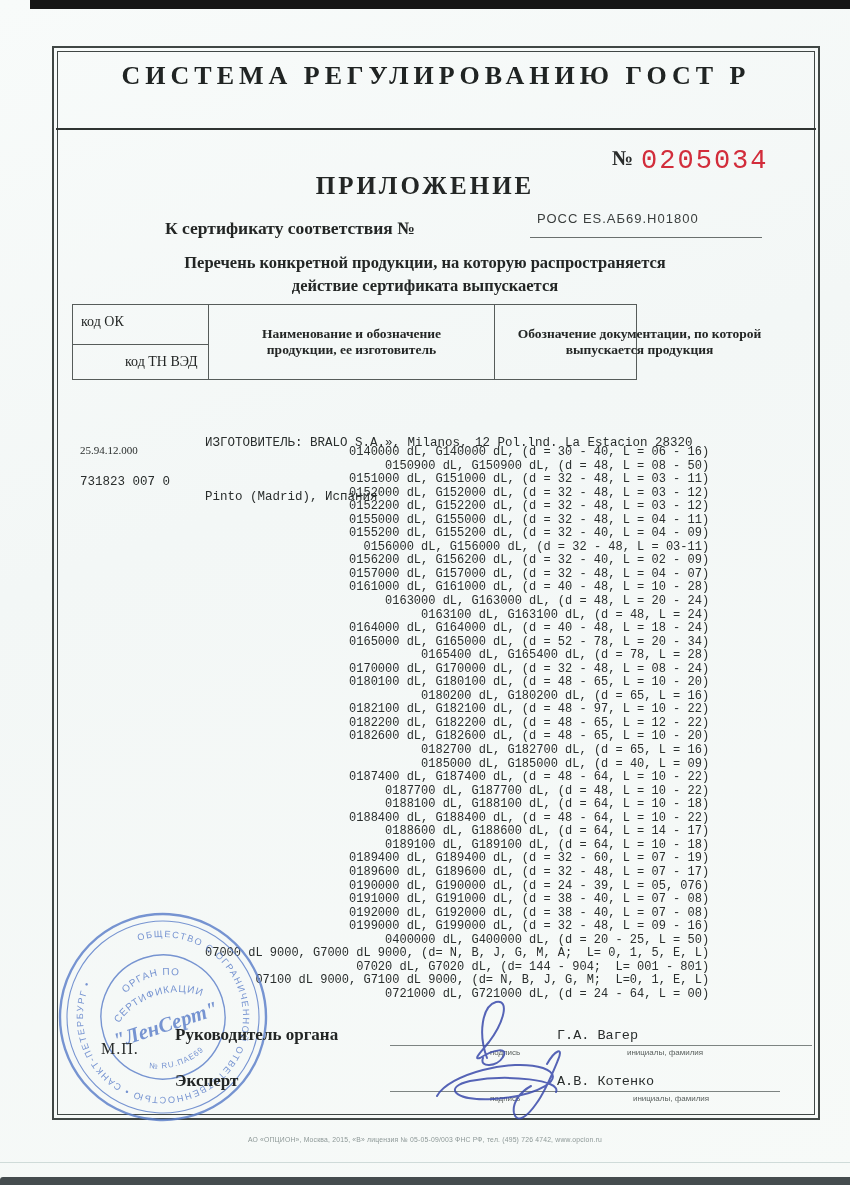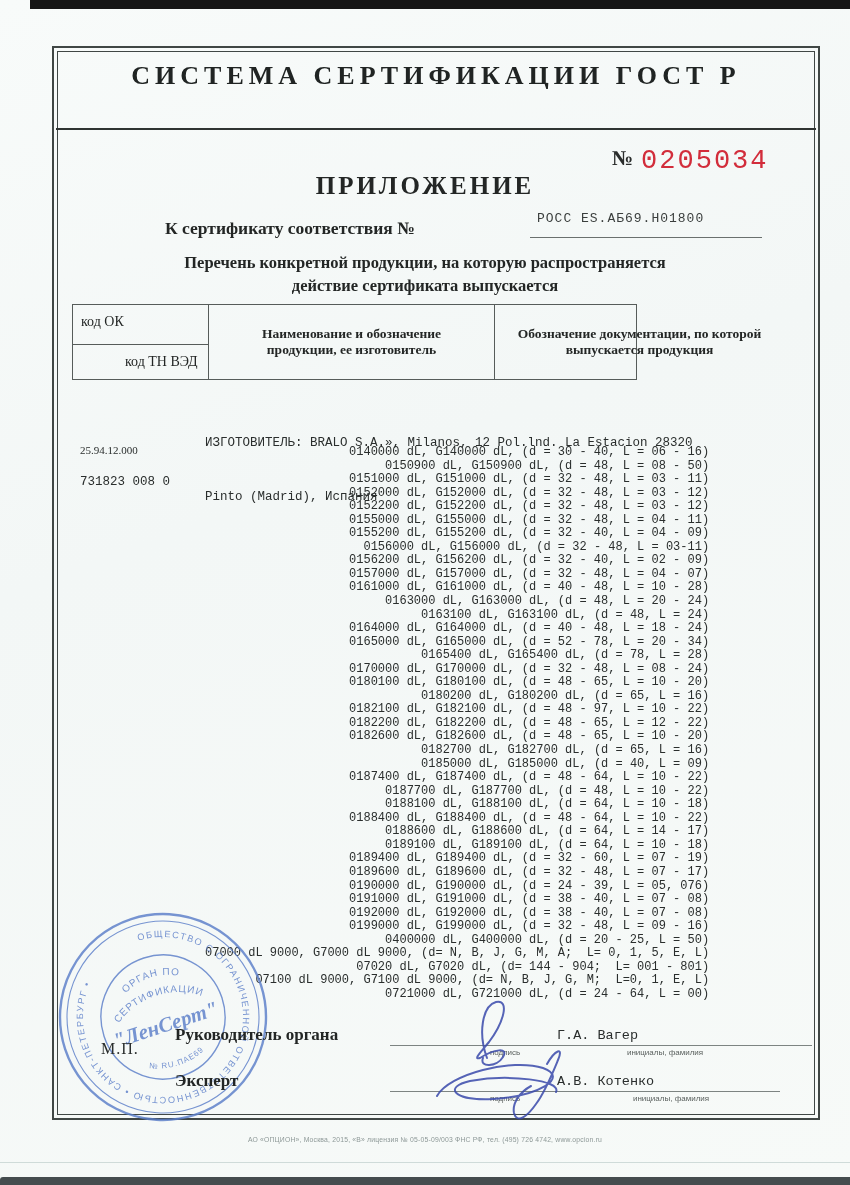--- a/index.html
+++ b/index.html
@@ -18,21 +18,21 @@
   .title-main { margin-top:11px; font-size:26px; font-weight:bold; letter-spacing:5px; color:#202423; }
   .title-sub { margin-top:4px; font-size:16.5px; font-weight:bold; letter-spacing:0.4px; color:#202423; }
 
   .number-line { position:absolute; left:612px; top:146px; white-space:nowrap; }
   .number-sign { font-size:21px; font-weight:bold; color:#2a2d2c; vertical-align:top; }
   .number-value { font-family:"Liberation Mono", monospace; font-size:27px; color:#d22d3b; letter-spacing:2px; margin-left:8px; }
 
   .appendix-title { position:absolute; left:0; top:172px; width:850px; text-align:center; font-size:25px; font-weight:bold; letter-spacing:3px; color:#23262-5; color:#232625; }
 
   .cert-label { position:absolute; left:165px; top:218px; font-size:17.5px; font-weight:bold; color:#232625; }
-  .cert-value { position:absolute; left:537px; top:211px; font-family:Liberation Mono, monospace; font-size:13px; letter-spacing:1px; color:#3a3e3d; }
+  .cert-value { position:absolute; left:537px; top:211px; font-family:Liberation Sans, sans-serif; font-size:13px; letter-spacing:1px; color:#3a3e3d; }
   .cert-underline { position:absolute; left:530px; top:237px; width:232px; border-top:1px solid #6a706e; }
 
   .subtitle-1 { position:absolute; left:0; top:253px; width:850px; text-align:center; font-size:16.5px; font-weight:bold; color:#232625; }
   .subtitle-2 { position:absolute; left:0; top:276px; width:850px; text-align:center; font-size:16.5px; font-weight:bold; color:#232625; }
 
   .tbl { position:absolute; left:72px; top:304px; width:565px; height:76px; border:1px solid #565c5a; }
   .tbl-col1 { position:absolute; left:0; top:0; width:136px; height:100%; border-right:1px solid #565c5a; }
   .tbl-col1-top { position:absolute; left:0; top:0; width:100%; height:40px; border-bottom:1px solid #565c5a; padding:9px 0 0 8px; font-size:14px; color:#232625; }
   .tbl-col1-bot { position:absolute; left:0; top:40px; width:100%; height:36px; padding:9px 0 0 8px; font-size:14px; color:#232625;margin-left:44px; }
   .tbl-col2 { position:absolute; left:136px; top:0; width:286px; height:100%; border-right:1px solid #565c5a; display:flex; align-items:center; justify-content:center; text-align:center; font-size:13.5px; font-weight:bold; color:#232625; padding:0 30px; }
@@ -69,21 +69,21 @@
 
 <div class="page">
 
   <div class="scan-bar-top"></div>
 
   <div class="frame-outer">
     <div class="frame-inner"></div>
   </div>
 
   <div class="header-box">
-    <div class="title-main">СИСТЕМА СЕРТИФИКАЦИИ ГОСТ Р</div>
+    <div class="title-main">СИСТЕМА РЕГУЛИРОВАНИЮ ГОСТ Р</div>
   </div>
 
   <div class="number-line">
     <span class="number-sign">№</span><span class="number-value">0205034</span>
   </div>
 
   <div class="appendix-title">ПРИЛОЖЕНИЕ</div>
 
   <div class="cert-label">К сертификату соответствия №</div>
   <div class="cert-value">РОСС ES.АБ69.Н01800</div>
@@ -100,21 +100,21 @@
     <div class="tbl-col2">Наименование и обозначение продукции, ее изготовитель</div>
     <div class="tbl-col3">Обозначение документации, по которой выпускается продукция</div>
   </div>
 
   <div class="manufacturer">
     <div>ИЗГОТОВИТЕЛЬ: BRALO S.A.», Milanos, 12 Pol.lnd. La Estacion 28320</div>
     <div>Pinto (Madrid), Испания</div>
   </div>
 
   <div class="code-ok">25.94.12.000</div>
-  <div class="code-tnved">731823 008 0</div>
+  <div class="code-tnved">731823 007 0</div>
 
   <div class="products"><div class="product-line">0140000 dL, G140000 dL, (d = 30 - 40, L = 06 - 16)</div><div class="product-line">0150900 dL, G150900 dL, (d = 48, L = 08 - 50)</div><div class="product-line">0151000 dL, G151000 dL, (d = 32 - 48, L = 03 - 11)</div><div class="product-line">0152000 dL, G152000 dL, (d = 32 - 48, L = 03 - 12)</div><div class="product-line">0152200 dL, G152200 dL, (d = 32 - 48, L = 03 - 12)</div><div class="product-line">0155000 dL, G155000 dL, (d = 32 - 48, L = 04 - 11)</div><div class="product-line">0155200 dL, G155200 dL, (d = 32 - 40, L = 04 - 09)</div><div class="product-line">0156000 dL, G156000 dL, (d = 32 - 48, L = 03-11)</div><div class="product-line">0156200 dL, G156200 dL, (d = 32 - 40, L = 02 - 09)</div><div class="product-line">0157000 dL, G157000 dL, (d = 32 - 48, L = 04 - 07)</div><div class="product-line">0161000 dL, G161000 dL, (d = 40 - 48, L = 10 - 28)</div><div class="product-line">0163000 dL, G163000 dL, (d = 48, L = 20 - 24)</div><div class="product-line">0163100 dL, G163100 dL, (d = 48, L = 24)</div><div class="product-line">0164000 dL, G164000 dL, (d = 40 - 48, L = 18 - 24)</div><div class="product-line">0165000 dL, G165000 dL, (d = 52 - 78, L = 20 - 34)</div><div class="product-line">0165400 dL, G165400 dL, (d = 78, L = 28)</div><div class="product-line">0170000 dL, G170000 dL, (d = 32 - 48, L = 08 - 24)</div><div class="product-line">0180100 dL, G180100 dL, (d = 48 - 65, L = 10 - 20)</div><div class="product-line">0180200 dL, G180200 dL, (d = 65, L = 16)</div><div class="product-line">0182100 dL, G182100 dL, (d = 48 - 97, L = 10 - 22)</div><div class="product-line">0182200 dL, G182200 dL, (d = 48 - 65, L = 12 - 22)</div><div class="product-line">0182600 dL, G182600 dL, (d = 48 - 65, L = 10 - 20)</div><div class="product-line">0182700 dL, G182700 dL, (d = 65, L = 16)</div><div class="product-line">0185000 dL, G185000 dL, (d = 40, L = 09)</div><div class="product-line">0187400 dL, G187400 dL, (d = 48 - 64, L = 10 - 22)</div><div class="product-line">0187700 dL, G187700 dL, (d = 48, L = 10 - 22)</div><div class="product-line">0188100 dL, G188100 dL, (d = 64, L = 10 - 18)</div><div class="product-line">0188400 dL, G188400 dL, (d = 48 - 64, L = 10 - 22)</div><div class="product-line">0188600 dL, G188600 dL, (d = 64, L = 14 - 17)</div><div class="product-line">0189100 dL, G189100 dL, (d = 64, L = 10 - 18)</div><div class="product-line">0189400 dL, G189400 dL, (d = 32 - 60, L = 07 - 19)</div><div class="product-line">0189600 dL, G189600 dL, (d = 32 - 48, L = 07 - 17)</div><div class="product-line">0190000 dL, G190000 dL, (d = 24 - 39, L = 05, 076)</div><div class="product-line">0191000 dL, G191000 dL, (d = 38 - 40, L = 07 - 08)</div><div class="product-line">0192000 dL, G192000 dL, (d = 38 - 40, L = 07 - 08)</div><div class="product-line">0199000 dL, G199000 dL, (d = 32 - 48, L = 09 - 16)</div><div class="product-line">0400000 dL, G400000 dL, (d = 20 - 25, L = 50)</div><div class="product-line">07000 dL 9000, G7000 dL 9000, (d= N, B, J, G, M, A;  L= 0, 1, 5, E, L)</div><div class="product-line">07020 dL, G7020 dL, (d= 144 - 904;  L= 001 - 801)</div><div class="product-line">07100 dL 9000, G7100 dL 9000, (d= N, B, J, G, M;  L=0, 1, E, L)</div><div class="product-line">0721000 dL, G721000 dL, (d = 24 - 64, L = 00)</div></div>
 
   <div class="stamp-wrap">
     <svg width="230" height="230" viewBox="0 0 230 230">
       <g transform="rotate(-18 115 115)" fill="none" stroke="#5b7ec9">
         <circle cx="115" cy="115" r="103" stroke-width="2.4"></circle>
         <circle cx="115" cy="115" r="96" stroke-width="1.1"></circle>
         <circle cx="115" cy="115" r="62" stroke-width="1.4"></circle>
         <defs>

